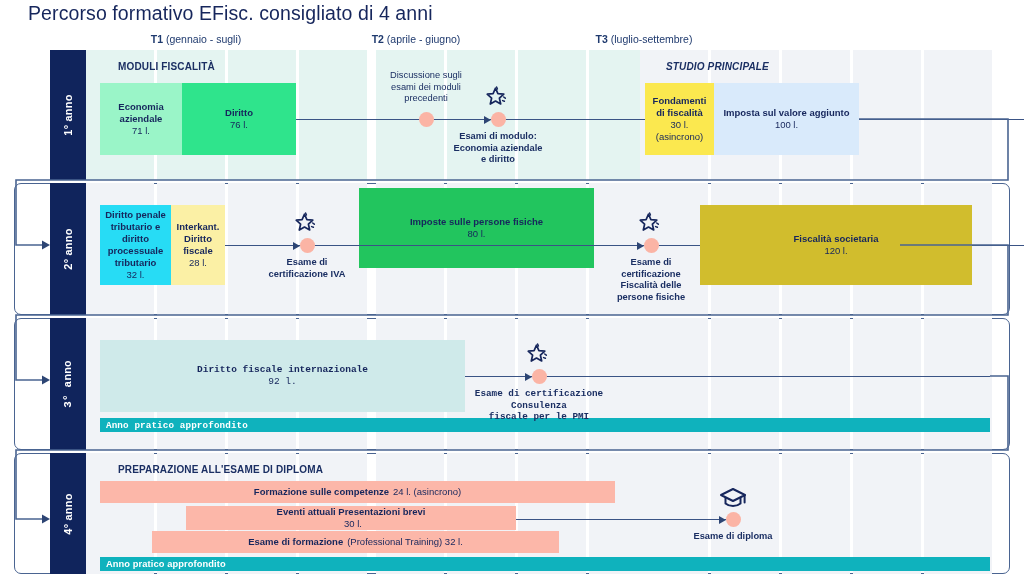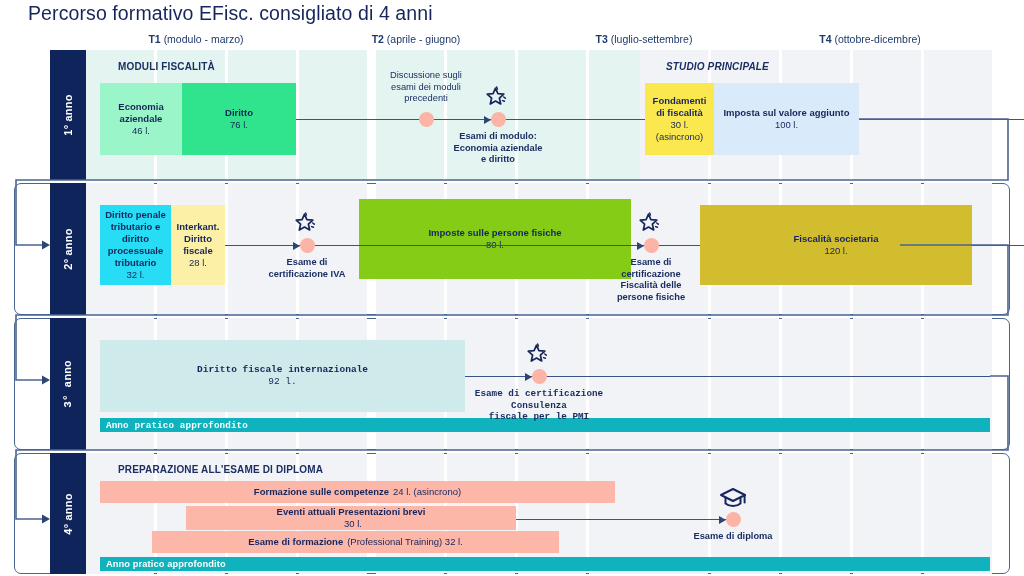--- a/index.html
+++ b/index.html
@@ -111,33 +111,29 @@
 </style>
 </head>
 <body>
 
 <div id="root">
 
   <div class="page-title">Percorso formativo EFisc. consigliato di 4 anni</div>
 
   <div class="qheader" style="left:86px;width:220px;">
     <b>T1</b>
-    <span>(modulo - marzo)</span>
+    <span>(gennaio - sugli)</span>
   </div>
   <div class="qheader" style="left:306px;width:220px;">
     <b>T2</b>
     <span>(aprile - giugno)</span>
   </div>
   <div class="qheader" style="left:534px;width:220px;">
     <b>T3</b>
     <span>(luglio-settembre)</span>
-  </div>
-  <div class="qheader" style="left:760px;width:220px;">
-    <b>T4</b>
-    <span>(ottobre-dicembre)</span>
   </div>
 
   <div id="rows">
       <div class="yearrow" style="top: 50px; width: 996px; height: 130px;">
         <div class="yearlabel">
           <span>1° anno</span>
         </div>
         <div class="track" style="width: 938px;">
           <div class="grid">
             <div class="gcell" style="left: 0px; width: 68px; background: rgb(228, 244, 241);"></div>
@@ -151,21 +147,21 @@
             <div class="gcell" style="left: 554px; width: 68px; background: rgb(241, 243, 247);"></div>
             <div class="gcell" style="left: 625px; width: 68px; background: rgb(241, 243, 247);"></div>
             <div class="gcell" style="left: 696px; width: 68px; background: rgb(241, 243, 247);"></div>
             <div class="gcell" style="left: 767px; width: 68px; background: rgb(241, 243, 247);"></div>
             <div class="gcell" style="left: 838px; width: 68px; background: rgb(241, 243, 247);"></div>
           </div>
           <div class="sectionlabel" style="left: 12px; top: 11px;">MODULI FISCALITÀ</div>
           <div class="sectionlabel" style="left: 560px; top: 11px; font-style: italic;">STUDIO PRINCIPALE</div>
           <div class="blk" style="left: 14px; top: 33px; width: 82px; height: 72px; background: rgb(154, 245, 200);">
             <div class="t">Economia aziendale</div>
-            <div class="h">46 l.</div>
+            <div class="h">71 l.</div>
           </div>
           <div class="blk" style="left: 96px; top: 33px; width: 114px; height: 72px; background: rgb(47, 228, 140);">
             <div class="t">Diritto</div>
             <div class="h">76 l.</div>
           </div>
           <div class="blk" style="left: 559px; top: 33px; width: 69px; height: 72px; background: rgb(251, 232, 79);">
             <div class="t">Fondamenti di fiscalità</div>
             <div class="h">30 l.</div>
             <div class="h">(asincrono)</div>
           </div>
@@ -212,21 +208,21 @@
             <div class="gcell" style="left: 838px; width: 68px; background: rgb(241, 243, 247);"></div>
           </div>
           <div class="blk" style="left: 14px; top: 22px; width: 71px; height: 80px; background: rgb(39, 220, 245);">
             <div class="t">Diritto penale tributario e diritto processuale tributario</div>
             <div class="h">32 l.</div>
           </div>
           <div class="blk" style="left: 85px; top: 22px; width: 54px; height: 80px; background: rgb(251, 240, 165);">
             <div class="t">Interkant. Diritto fiscale</div>
             <div class="h">28 l.</div>
           </div>
-          <div class="blk" style="left: 273px; top: 16px; width: 272px; height: 80px; background: #84cc16;">
+          <div class="blk" style="left: 273px; top: 5px; width: 235px; height: 80px; background: #22c55e;">
             <div class="t">Imposte sulle persone fisiche</div>
             <div class="h">80 l.</div>
           </div>
           <div class="blk" style="left: 614px; top: 22px; width: 272px; height: 80px; background: rgb(209, 189, 45);">
             <div class="t">Fiscalità societaria</div>
             <div class="h">120 l.</div>
           </div>
           <div class="hline" style="left: 139px; top: 62px; width: 475px;"></div>
           <div class="hline" style="left: 886px; top: 62px; width: 52px;"></div>
           <div class="arrowhead" style="left: 207px; top: 58.5px;"></div>

